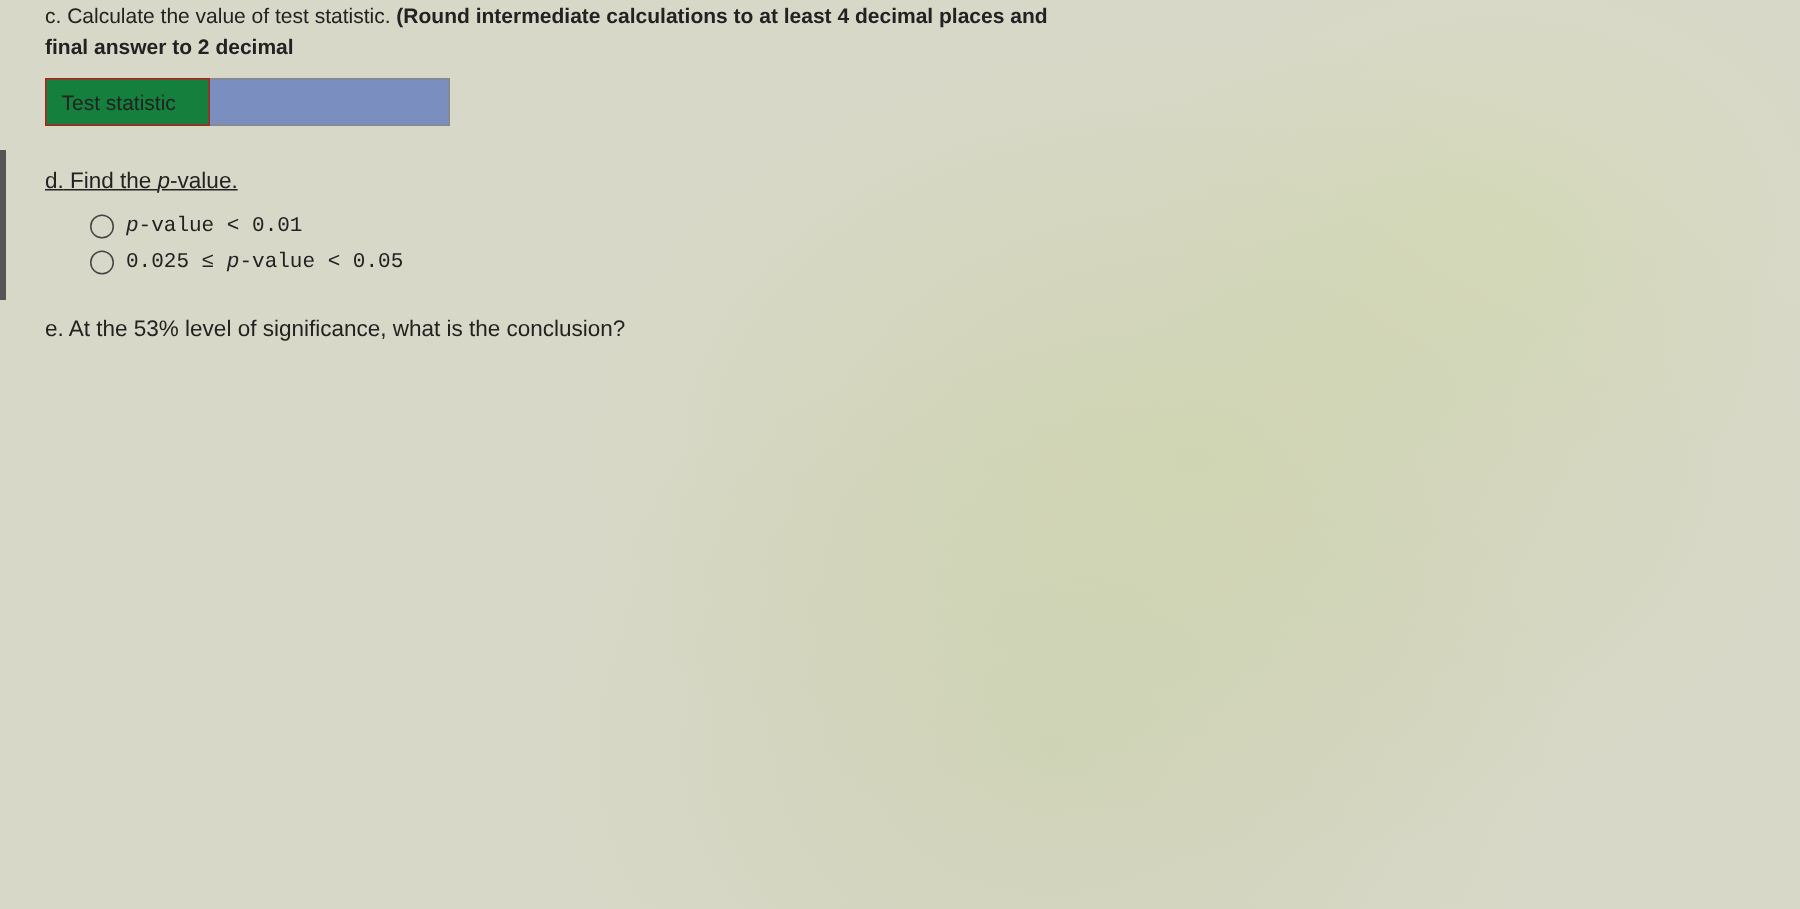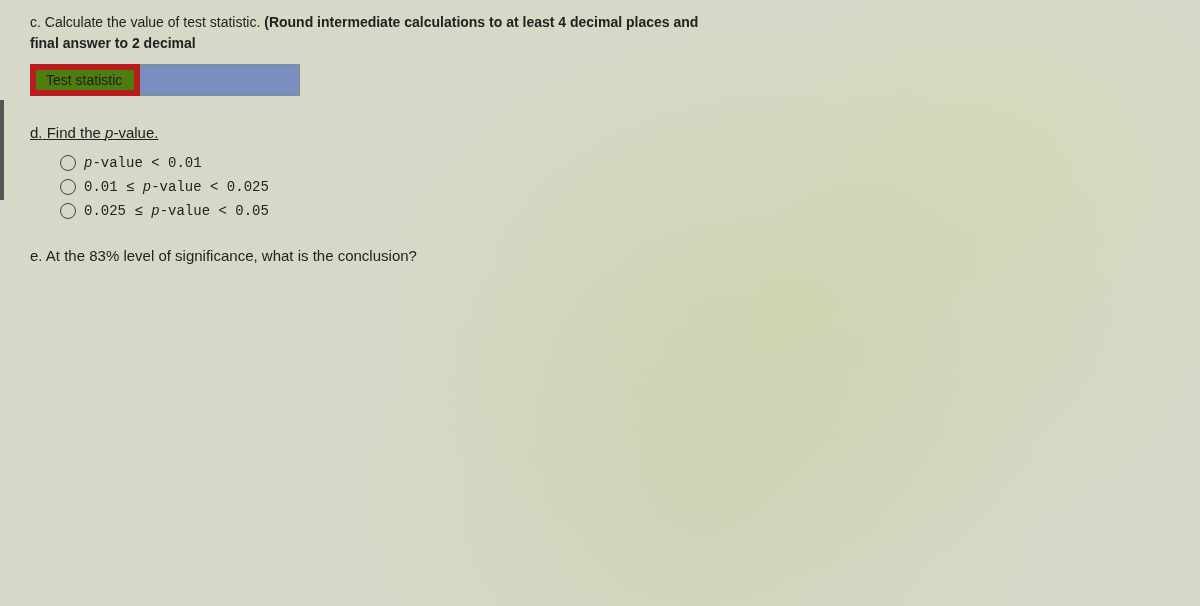--- a/index.html
+++ b/index.html
@@ -27,21 +27,21 @@
       background:
         radial-gradient(ellipse 600px 400px at 800px 300px, rgba(200,210,160,0.5) 0%, transparent 70%),
         radial-gradient(ellipse 400px 300px at 1000px 150px, rgba(210,220,170,0.4) 0%, transparent 60%),
         radial-gradient(ellipse 500px 400px at 700px 500px, rgba(190,200,150,0.3) 0%, transparent 70%);
       pointer-events: none;
     }
 
     .page-content {
       position: relative;
       z-index: 1;
-      padding: 12px 30px;
+      padding: 0 30px;
       max-width: 750px;
     }
 
     .section-c {
       margin-bottom: 8px;
       line-height: 1.5;
     }
 
     .section-c .instruction {
       font-size: 14px;
@@ -54,22 +54,22 @@
 
     .input-row {
       display: flex;
       align-items: center;
       margin-top: 10px;
       margin-bottom: 6px;
       gap: 0;
     }
 
     .input-label {
-      background: #4d7c0f;
-      border: 6px solid #b91c1c;
+      background: #15803d;
+      border: 1px solid #b91c1c;
       padding: 4px 10px;
       font-size: 14px;
       min-width: 110px;
       height: 32px;
       display: flex;
       align-items: center;
       color: #222;
     }
 
     .input-field {
@@ -176,29 +176,25 @@
       <span> Find the <span class="italic">p</span>-value.</span>
     </div>
 
     <div class="radio-group">
       <label class="radio-option">
         <span class="radio-circle"></span>
         <span class="radio-text"><span class="italic">p</span>-value &lt; 0.01</span>
       </label>
       <label class="radio-option">
         <span class="radio-circle"></span>
-        <span class="radio-text">0.01 ≤ <span class="italic">p</span>-value &lt; 0.025</span>
-      </label>
-      <label class="radio-option">
-        <span class="radio-circle"></span>
         <span class="radio-text">0.025 ≤ <span class="italic">p</span>-value &lt; 0.05</span>
       </label>
     </div>
   </div>
 
   <div class="section-e">
     <div class="question">
       <span>e.</span>
-      <span> At the 83% level of significance, what is the conclusion?</span>
+      <span> At the 53% level of significance, what is the conclusion?</span>
     </div>
   </div>
 
 </div>
 
 </body></html>

